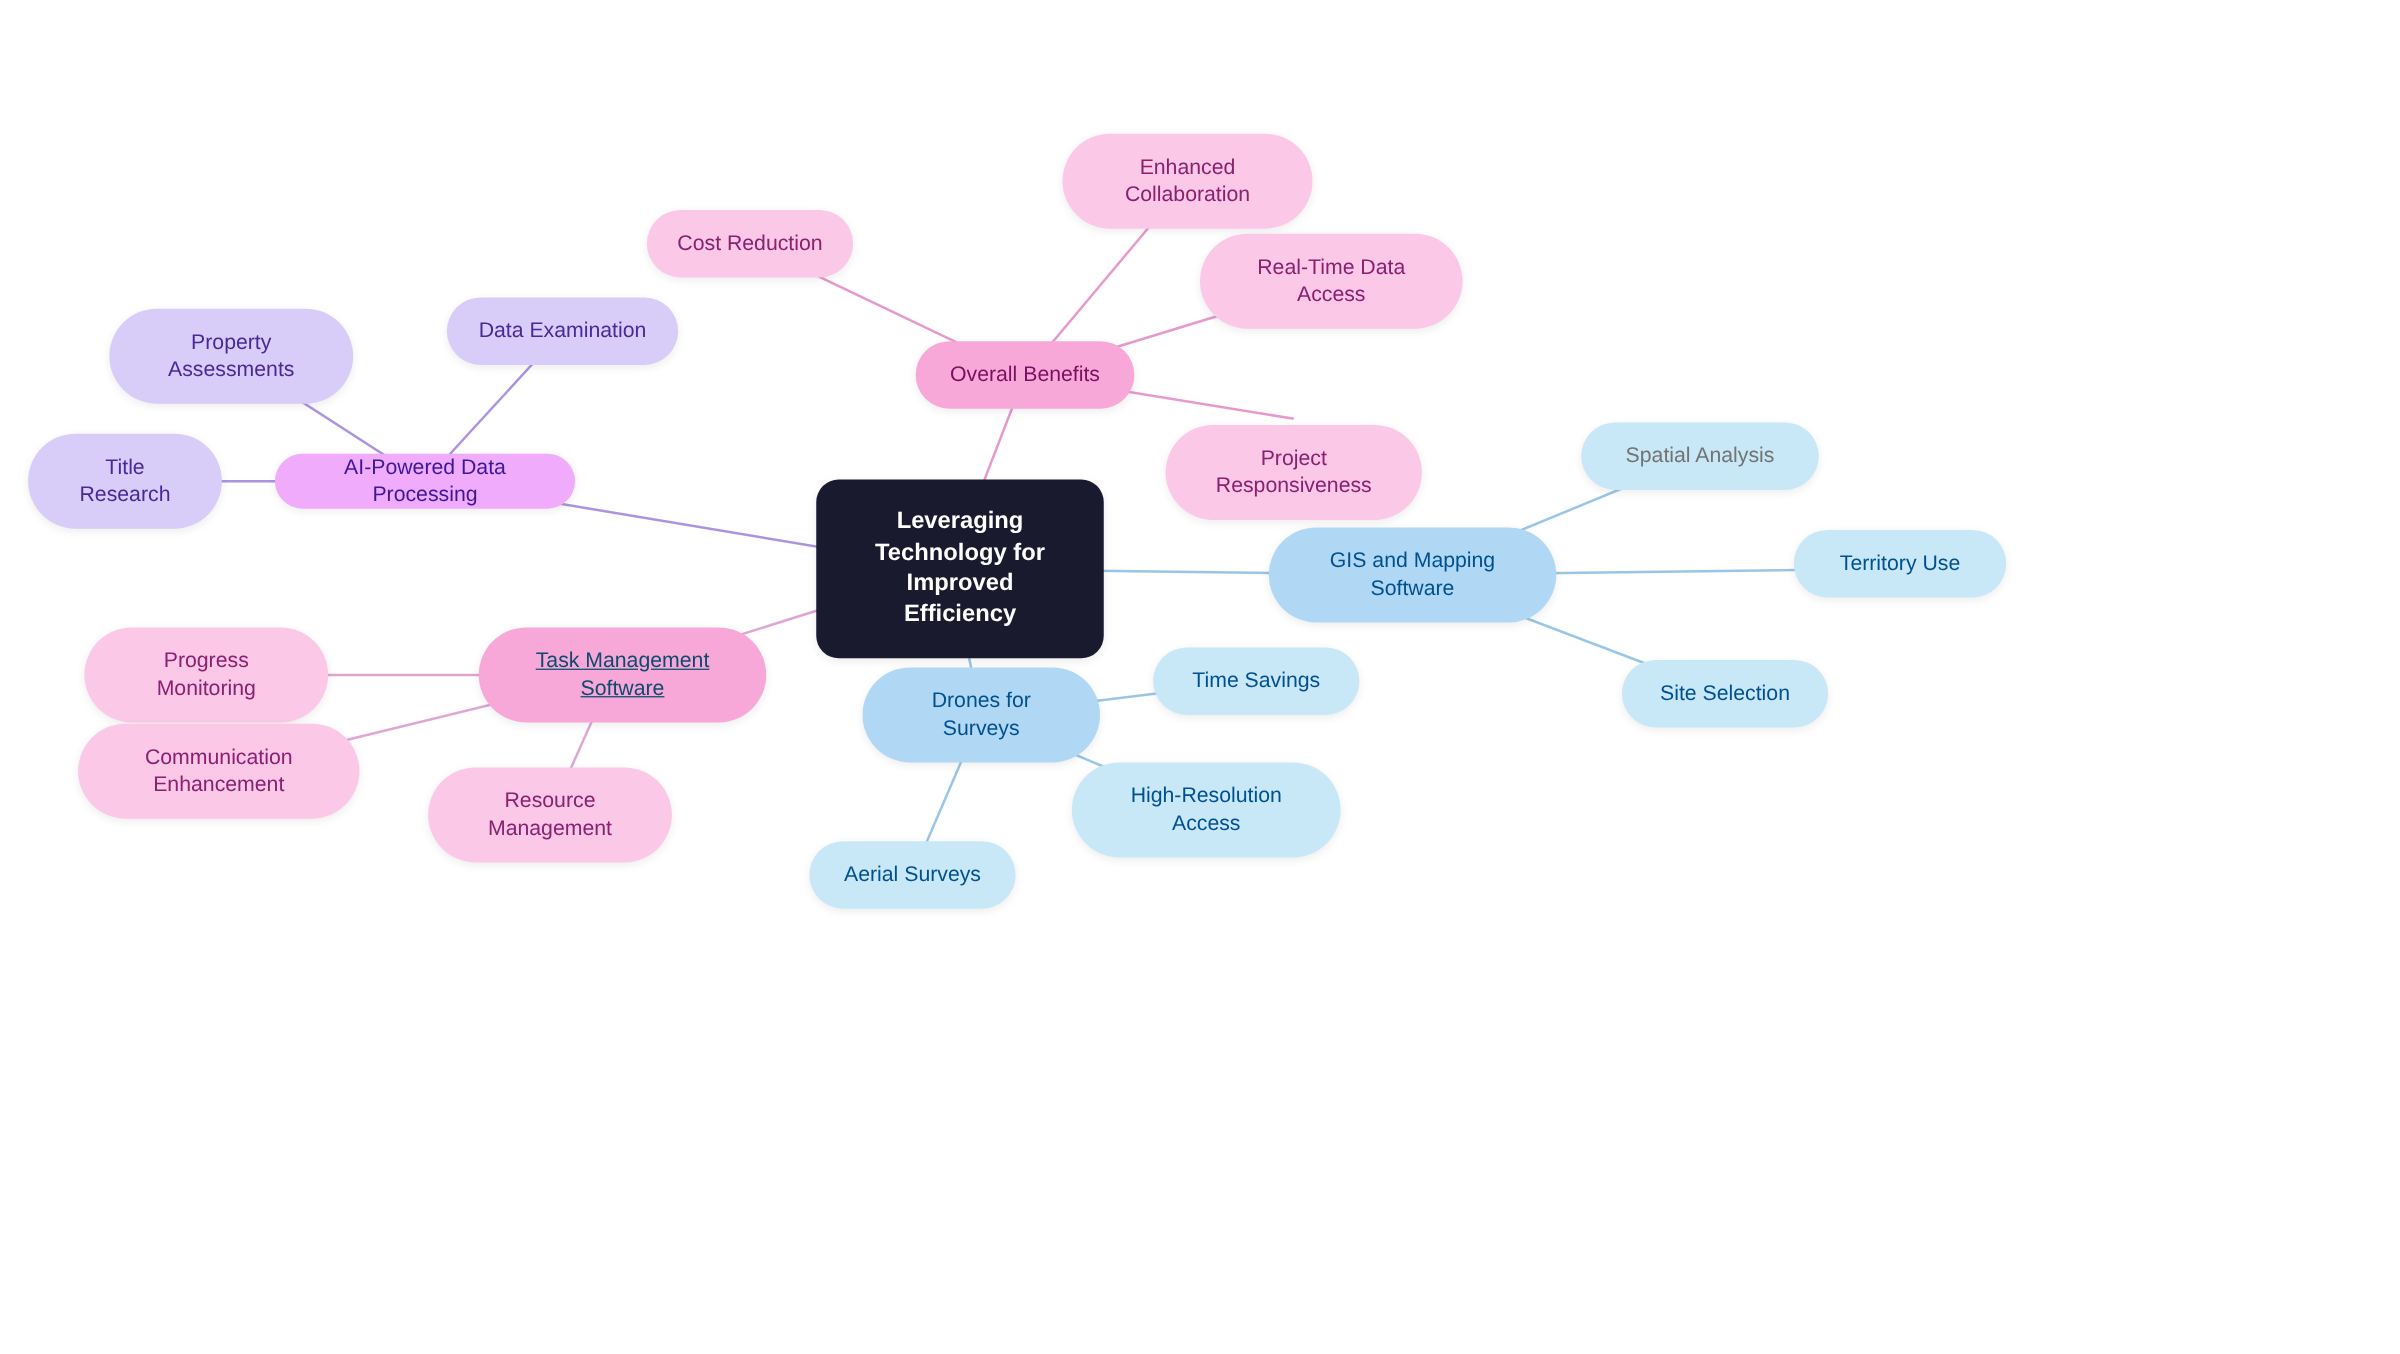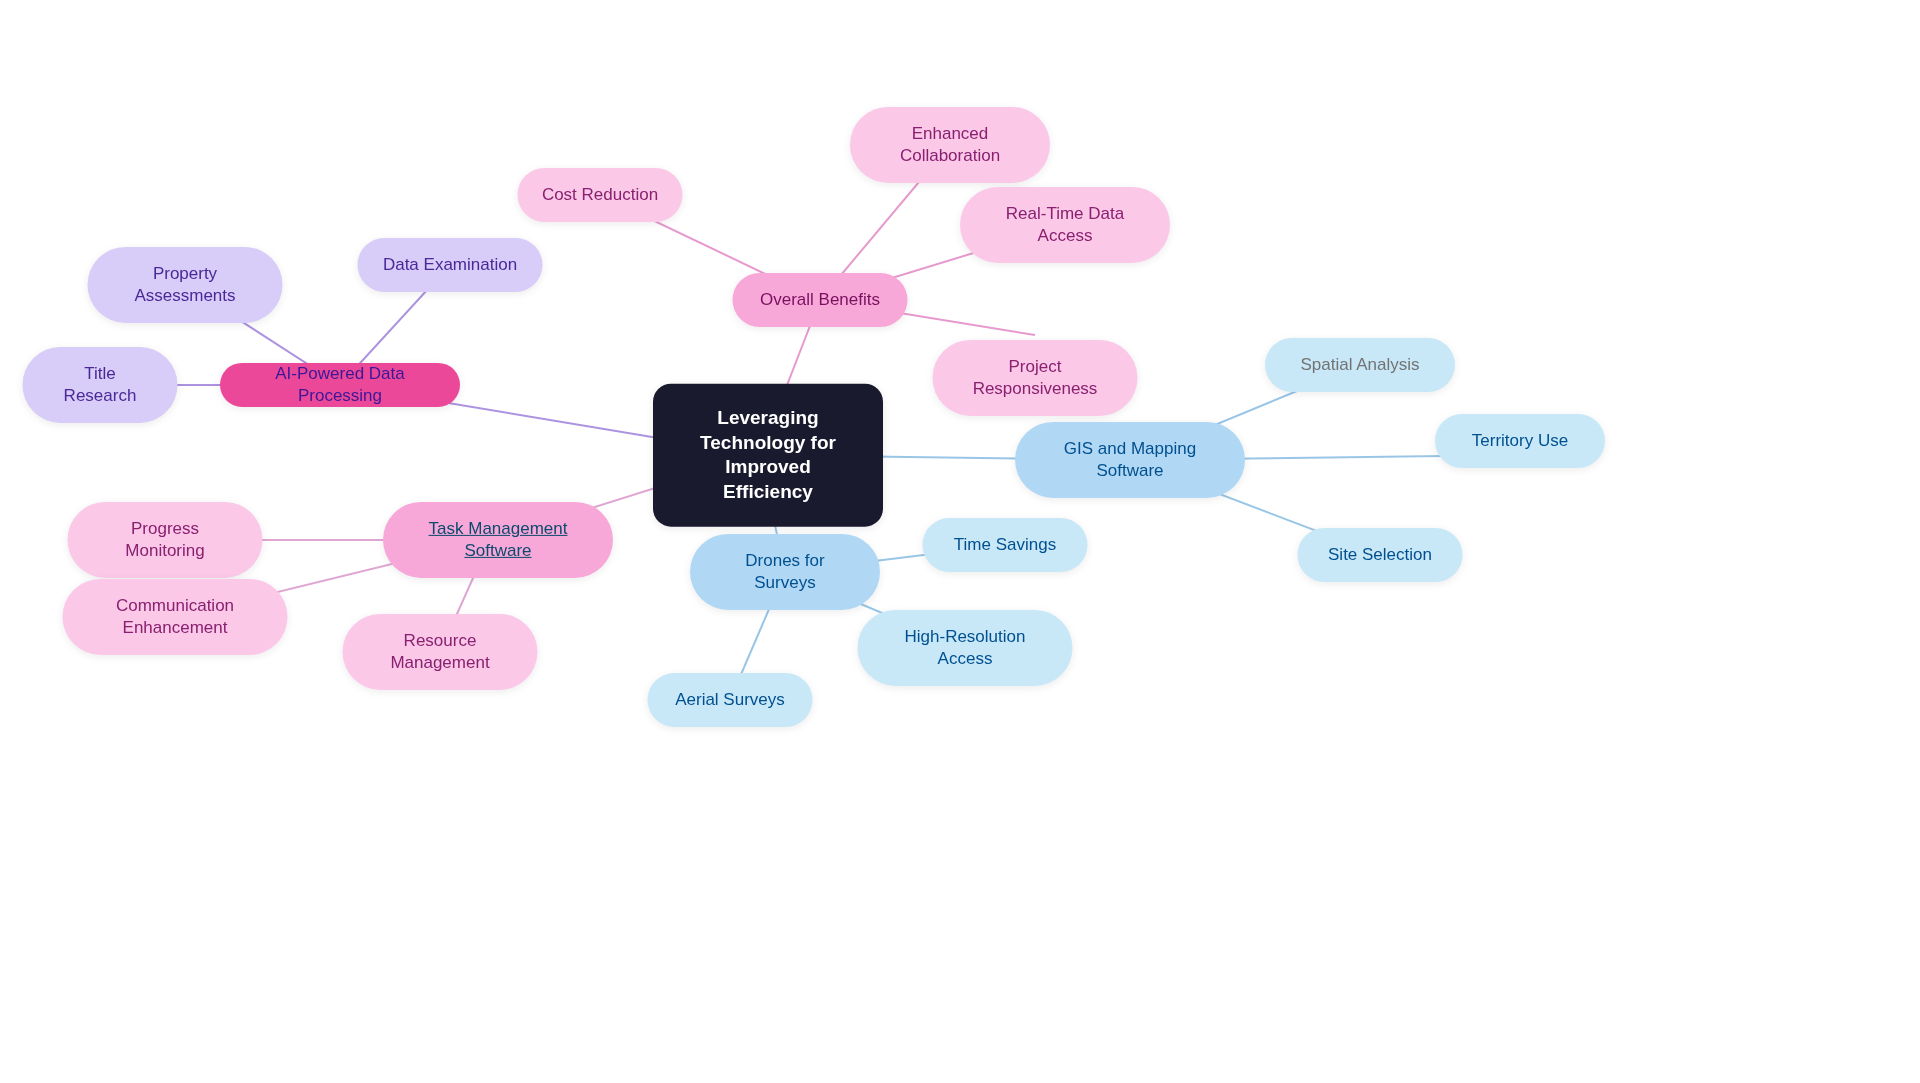--- a/index.html
+++ b/index.html
@@ -76,21 +76,21 @@
       </div>
       <div class="node" style="left: 950px; top: 145px; background: rgb(251, 200, 232); color: rgb(138, 32, 112); width: 200px; border-radius: 50px; padding: 16px 24px; font-size: 17px; font-weight: 500; font-family: Arial, sans-serif; line-height: 1.3; box-shadow: rgba(0, 0, 0, 0.08) 0px 2px 8px;">
         <span>Enhanced Collaboration</span>
       </div>
       <div class="node" style="left: 1065px; top: 225px; background: rgb(251, 200, 232); color: rgb(138, 32, 112); width: 210px; border-radius: 50px; padding: 16px 24px; font-size: 17px; font-weight: 500; font-family: Arial, sans-serif; line-height: 1.3; box-shadow: rgba(0, 0, 0, 0.08) 0px 2px 8px;">
         <span>Real-Time Data Access</span>
       </div>
       <div class="node" style="left: 1035px; top: 335px; background: rgb(251, 200, 232); color: rgb(138, 32, 112); width: 205px; border-radius: 50px; padding: 16px 24px; font-size: 17px; font-weight: 500; font-family: Arial, sans-serif; line-height: 1.3; box-shadow: rgba(0, 0, 0, 0.08) 0px 2px 8px; margin-top: 43px;">
         <span>Project Responsiveness</span>
       </div>
-      <div class="node" style="left: 340px; top: 385px; background: #ec4899; color: rgb(58, 24, 152); width: 240px; border-radius: 50px; padding: 0 24px; font-size: 17px; font-weight: 500; font-family: Arial, sans-serif; line-height: 1.3; box-shadow: rgba(0, 0, 0, 0.08) 0px 2px 8px;">
+      <div class="node" style="left: 340px; top: 385px; background: #f0abfc; color: rgb(58, 24, 152); width: 240px; border-radius: 50px; padding: 0 24px; font-size: 17px; font-weight: 500; font-family: Arial, sans-serif; line-height: 1.3; box-shadow: rgba(0, 0, 0, 0.08) 0px 2px 8px;">
         <span>AI-Powered Data Processing</span>
       </div>
       <div class="node" style="left: 450px; top: 265px; background: rgb(216, 204, 248); color: rgb(74, 40, 152); width: 185px; border-radius: 50px; padding: 16px 24px; font-size: 17px; font-weight: 500; font-family: Arial, sans-serif; line-height: 1.3; box-shadow: rgba(0, 0, 0, 0.08) 0px 2px 8px; align-items: flex-end;">
         <span>Data Examination</span>
       </div>
       <div class="node" style="left: 185px; top: 285px; background: rgb(216, 204, 248); color: rgb(74, 40, 152); width: 195px; border-radius: 50px; padding: 16px 24px; font-size: 17px; font-weight: 500; font-family: Arial, sans-serif; line-height: 1.3; box-shadow: rgba(0, 0, 0, 0.08) 0px 2px 8px;">
         <span>Property Assessments</span>
       </div>
       <div class="node" style="left: 100px; top: 385px; background: rgb(216, 204, 248); color: rgb(74, 40, 152); width: 155px; border-radius: 50px; padding: 16px 24px; font-size: 17px; font-weight: 500; font-family: Arial, sans-serif; line-height: 1.3; box-shadow: rgba(0, 0, 0, 0.08) 0px 2px 8px;">
         <span>Title Research</span>
@@ -106,21 +106,21 @@
       </div>
       <div class="node" style="left: 440px; top: 652px; background: rgb(251, 200, 232); color: rgb(138, 32, 112); width: 195px; border-radius: 50px; padding: 16px 24px; font-size: 17px; font-weight: 500; font-family: Arial, sans-serif; line-height: 1.3; box-shadow: rgba(0, 0, 0, 0.08) 0px 2px 8px;">
         <span>Resource Management</span>
       </div>
       <div class="node" style="left: 1130px; top: 460px; background: rgb(176, 216, 245); color: rgb(0, 80, 144); width: 230px; border-radius: 50px; padding: 16px 24px; font-size: 17px; font-weight: 500; font-family: Arial, sans-serif; line-height: 1.3; box-shadow: rgba(0, 0, 0, 0.08) 0px 2px 8px; align-items: center;">
         <span>GIS and Mapping Software</span>
       </div>
       <div class="node" style="left: 1360px; top: 365px; background: rgb(200, 232, 248); color: #737373; width: 190px; border-radius: 50px; padding: 16px 24px; font-size: 17px; font-weight: 500; font-family: Arial, sans-serif; line-height: 1.3; box-shadow: rgba(0, 0, 0, 0.08) 0px 2px 8px;">
         <span>Spatial Analysis</span>
       </div>
-      <div class="node" style="left: 1520px; top: 441px; background: rgb(200, 232, 248); color: rgb(0, 80, 144); width: 170px; border-radius: 50px; padding: 16px 24px; font-size: 17px; font-weight: 500; font-family: Arial, sans-serif; line-height: 1.3; box-shadow: rgba(0, 0, 0, 0.08) 0px 2px 8px;">
+      <div class="node" style="left: 1520px; top: 451px; background: rgb(200, 232, 248); color: rgb(0, 80, 144); width: 170px; border-radius: 50px; padding: 16px 24px; font-size: 17px; font-weight: 500; font-family: Arial, sans-serif; line-height: 1.3; box-shadow: rgba(0, 0, 0, 0.08) 0px 2px 8px;">
         <span>Territory Use</span>
       </div>
       <div class="node" style="left: 1380px; top: 555px; background: rgb(200, 232, 248); color: rgb(0, 80, 144); width: 165px; border-radius: 50px; padding: 16px 24px; font-size: 17px; font-weight: 500; font-family: Arial, sans-serif; line-height: 1.3; box-shadow: rgba(0, 0, 0, 0.08) 0px 2px 8px;">
         <span>Site Selection</span>
       </div>
       <div class="node" style="left: 785px; top: 572px; background: rgb(176, 216, 245); color: rgb(0, 80, 144); width: 190px; border-radius: 50px; padding: 16px 24px; font-size: 17px; font-weight: 500; font-family: Arial, sans-serif; line-height: 1.3; box-shadow: rgba(0, 0, 0, 0.08) 0px 2px 8px;">
         <span>Drones for Surveys</span>
       </div>
       <div class="node" style="left: 1005px; top: 545px; background: rgb(200, 232, 248); color: rgb(0, 80, 144); width: 165px; border-radius: 50px; padding: 16px 24px; font-size: 17px; font-weight: 500; font-family: Arial, sans-serif; line-height: 1.3; box-shadow: rgba(0, 0, 0, 0.08) 0px 2px 8px;">
         <span>Time Savings</span>

